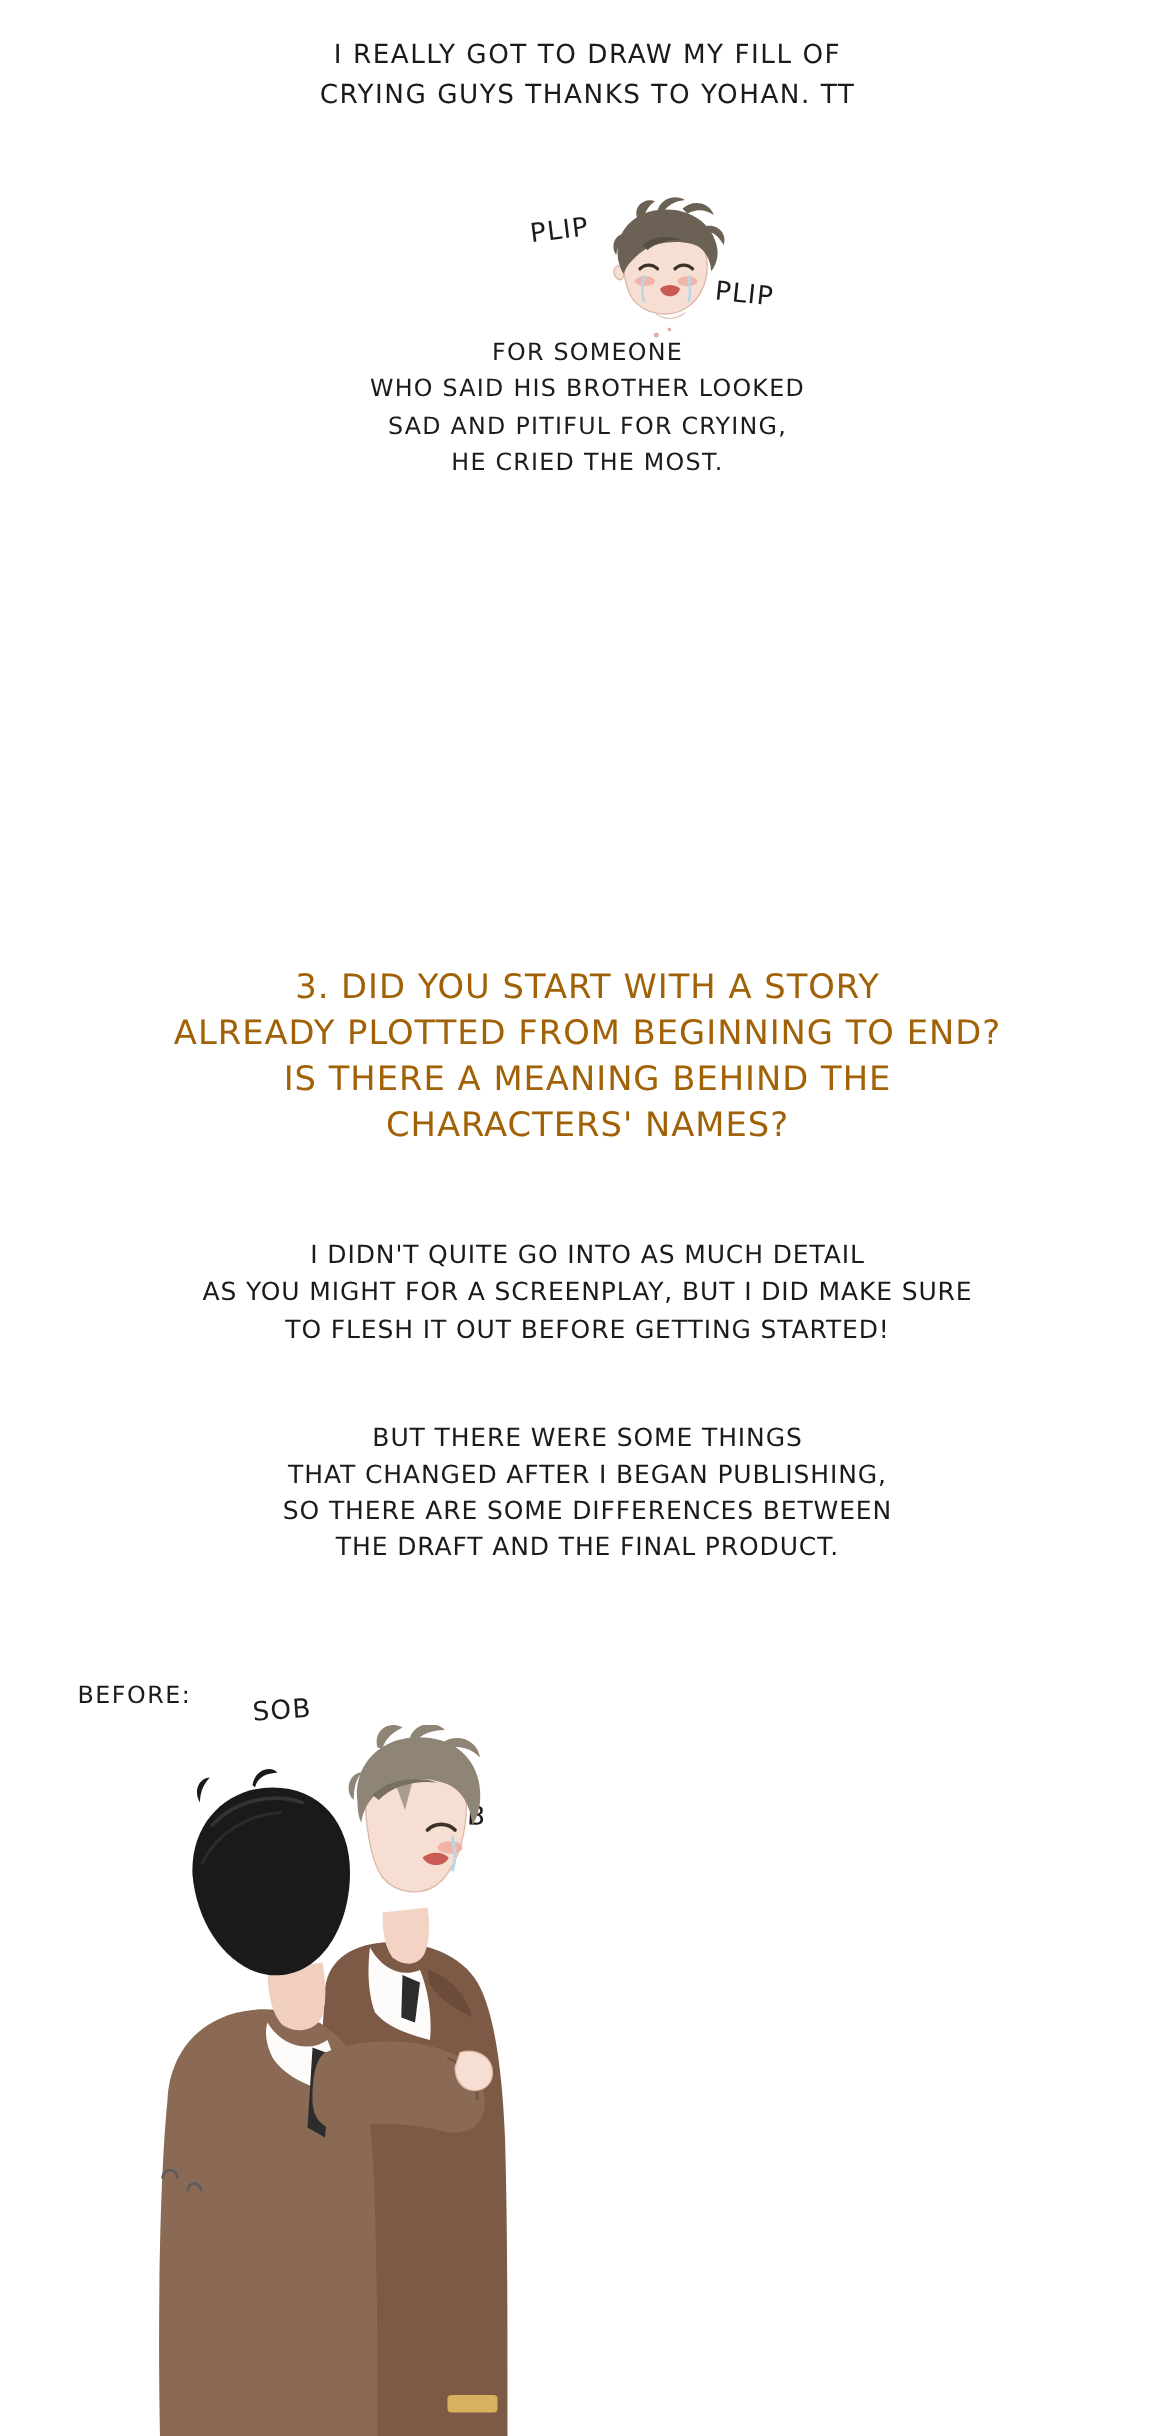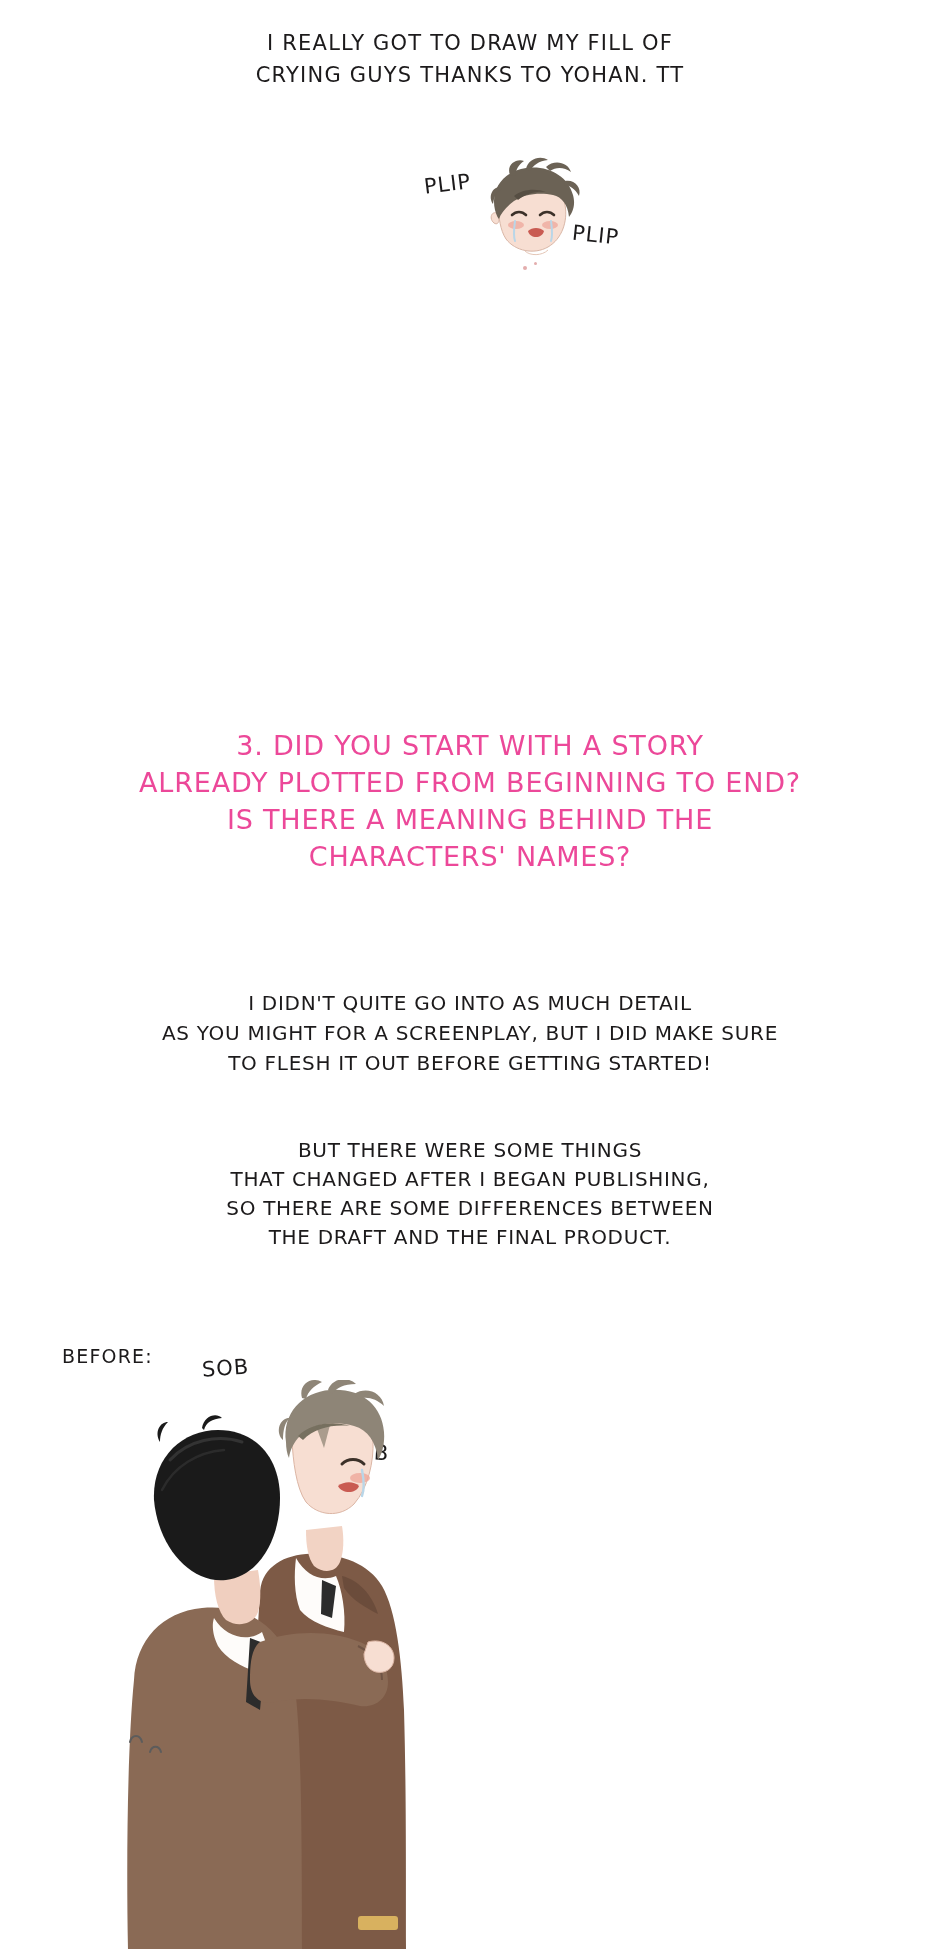--- a/index.html
+++ b/index.html
@@ -42,25 +42,25 @@
     right: 0;
     top: 268px;
     font-size: 19px;
     letter-spacing: 1px;
     line-height: 1.55;
     color: #1c1a1b;
   }
   .question {
     left: 60px;
     right: 60px;
-    top: 728px;
+    top: 772px;
     font-size: 27px;
     letter-spacing: 0.8px;
     line-height: 1.37;
-    color: #ec4899;
+    color: #a16207;
   }
   .answer-1 {
     left: 0;
     right: 0;
     top: 988px;
     font-size: 20px;
     letter-spacing: 0.7px;
     line-height: 1.5;
     color: #1c1a1b;
   }
@@ -172,20 +172,24 @@
   </div>
 
   <div class="tear-dots">
     <span class="td1"></span>
       <span class="td2"></span>
   </div>
 
   <div class="sfx sfx-plip1">PLIP</div>
   <div class="sfx sfx-plip2">PLIP</div>
 
+  <div class="txt caption-mid">FOR SOMEONE
+WHO SAID HIS BROTHER LOOKED
+SAD AND PITIFUL FOR CRYING,
+HE CRIED THE MOST.</div>
 
   <div class="txt question">3. DID YOU START WITH A STORY
 ALREADY PLOTTED FROM BEGINNING TO END?
 IS THERE A MEANING BEHIND THE
 CHARACTERS' NAMES?</div>
 
   <div class="txt answer-1">I DIDN'T QUITE GO INTO AS MUCH DETAIL
 AS YOU MIGHT FOR A SCREENPLAY, BUT I DID MAKE SURE
 TO FLESH IT OUT BEFORE GETTING STARTED!</div>
 

